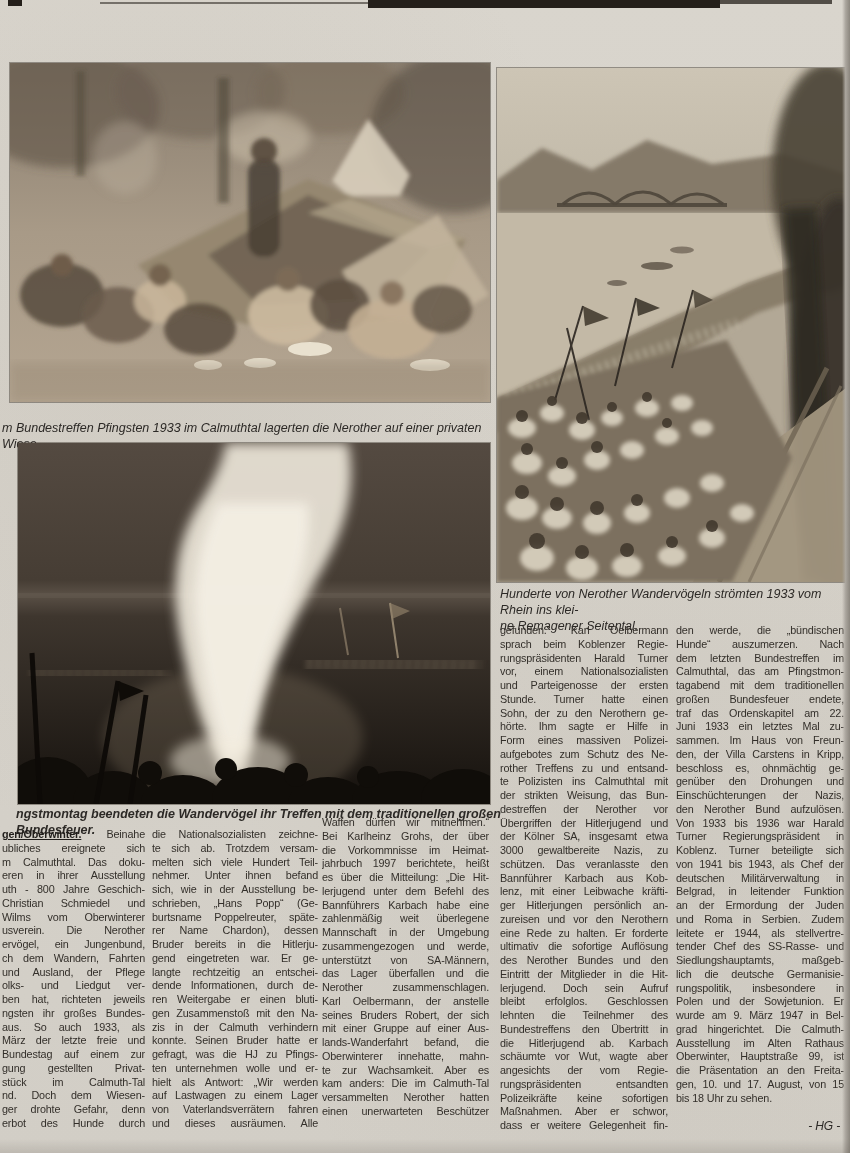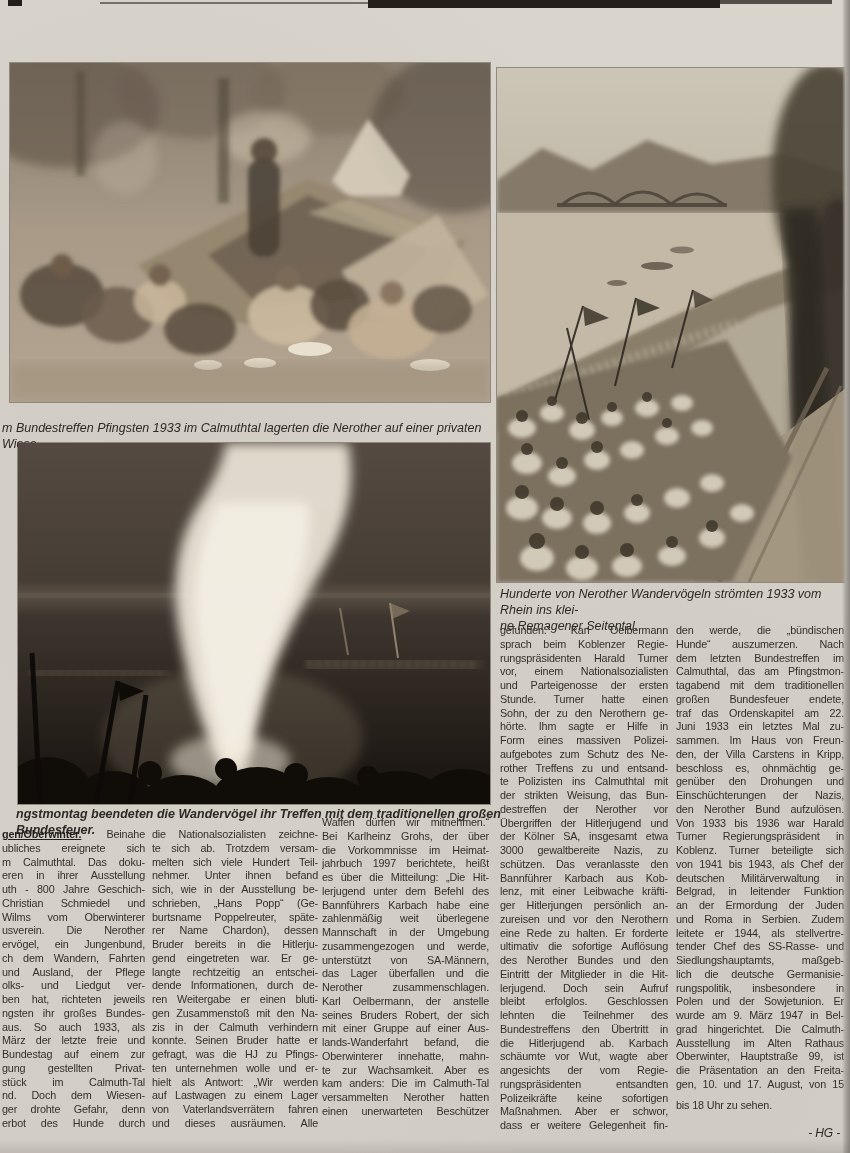--- a/index.html
+++ b/index.html
@@ -22,21 +22,21 @@
   .photo svg { display:block; width:100%; height:100%; }
   .caption { position:absolute; font-style:italic; font-size:12.5px;
              line-height:16px; color:#2c2926; white-space:pre-line; }
   .credit { text-align:right; }
   .col { position:absolute; font-size:10.8px; color:#332f2a; letter-spacing:-0.15px; }
   .tl { height:13.75px; line-height:13.75px; white-space:nowrap; overflow:hidden;
         text-align:justify; text-align-last:justify; -moz-text-align-last:justify; }
   .lead { font-weight:bold; color:#211e1b;text-decoration:underline; }
   .sig { margin-top:14px; padding-right:4px; text-align:right;
          font-style:italic; font-size:12px; color:#2c2926; }
-  .last-line { height:13.75px; line-height:13.75px; white-space:nowrap; overflow:hidden;margin-top:7px; }
+  .last-line { height:13.75px; line-height:13.75px; white-space:nowrap; overflow:hidden; }
   .artifact { position:absolute; background:#241f1a; }
   .edge-right { position:absolute; right:0; top:0; width:8px; height:100%;
     background:linear-gradient(90deg, rgba(120,114,106,0), #aba69e 45%, #8b867e); }
   .edge-bottom { position:absolute; left:0; bottom:0; width:100%; height:14px;
     background:linear-gradient(rgba(0,0,0,0), rgba(88,80,70,.16)); }
 </style>
 </head>
 <body>
 
 <div class="page">

